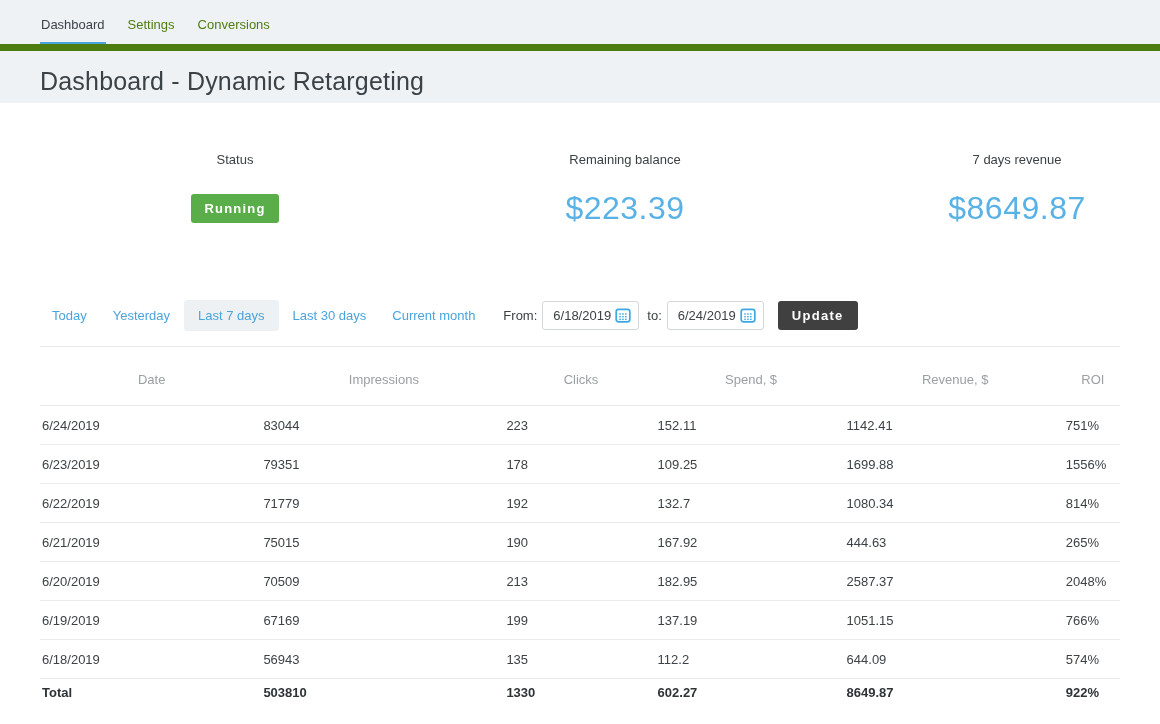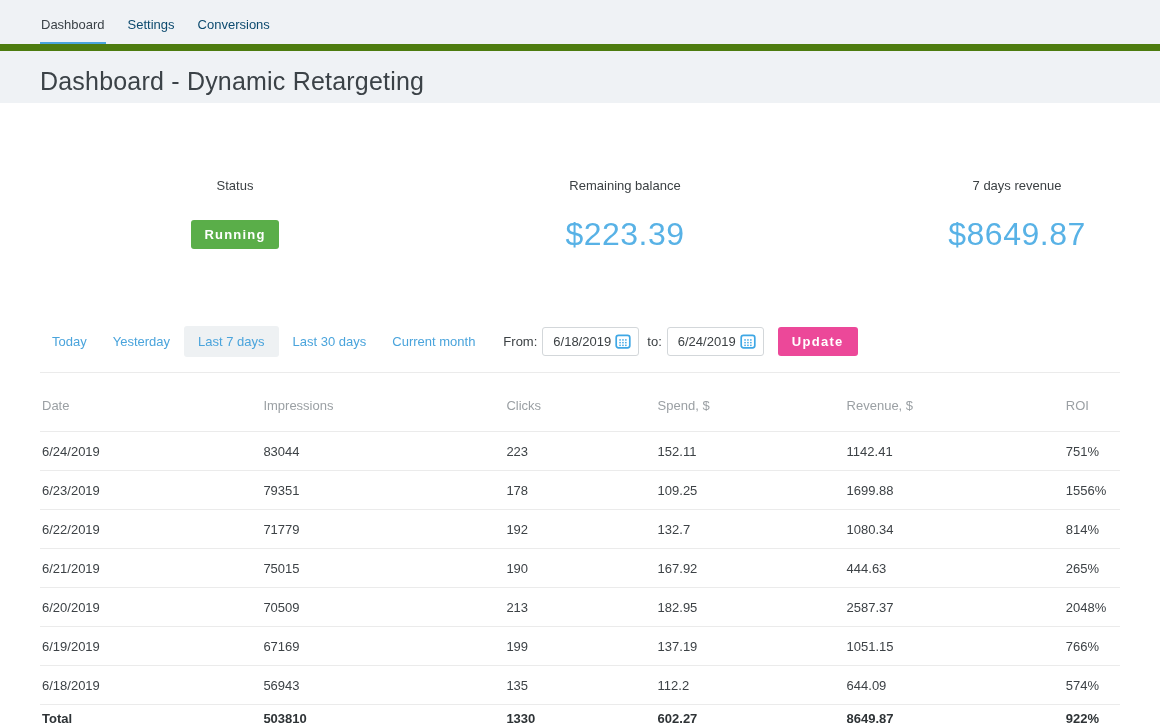--- a/index.html
+++ b/index.html
@@ -12,32 +12,32 @@
   }
 
   
   .header-band { background: #eff2f5; height: 103px; }
   .tab-bar {
     display: flex; gap: 21px;
     padding: 15px 40px 0 40px;
     border-bottom: 7px solid #4d7c0f;
   }
   .tab {
-    font-size: 13px; color: #0c4a6e; cursor: pointer;
+    font-size: 13px; color: #4d7c0f; cursor: pointer;
     padding: 2px 1px 10px 1px;
     border-bottom: 2px solid transparent;
   }
   .tab.active { color: #3b4247; border-bottom-color: #4aa4dc; }
   .page-title {
     font-size: 25px; font-weight: 400; color: #3b4247;
     padding: 16px 40px 0 40px; letter-spacing: 0.2px;
   }
 
   
-  .stats { display: flex; padding-top: 75px; width: 1160px; }
+  .stats { display: flex; padding-top: 49px; width: 1160px; }
   .stat { text-align: center; }
   .stat-status  { width: 470px; }
   .stat-balance { width: 310px; }
   .stat-revenue { width: 286px; margin-left: auto; }
   .stat-label { font-size: 13px; color: #3c4144; }
   .stat-value-wrap { margin-top: 23px; height: 36px; display: flex; align-items: center; justify-content: center; }
   .stat-big { font-size: 32px; font-weight: 300; color: #58b2e6; letter-spacing: 0.5px; }
   .badge-running {
     display: inline-block; background: #5aae49; color: #ffffff;
     font-size: 13px; font-weight: bold; letter-spacing: 1.2px;
@@ -61,34 +61,34 @@
   .date-input {
     display: flex; align-items: center; justify-content: space-between;
     width: 97px; height: 29px; margin-left: 5px;
     border: 1px solid #d3d7da; border-radius: 3px;
     background: #ffffff; padding: 0 7px 0 10px; cursor: text;
   }
   .date-input .date-text { font-size: 13px; color: #3c4144; }
   .cal-icon { display: inline-flex; cursor: pointer; }
   .update-btn {
     margin-left: 14px; height: 29px; padding: 0 14px;
-    background: #ec4899; border: none; border-radius: 3px;
+    background: #404040; border: none; border-radius: 3px;
     color: #ffffff; font-family: "Liberation Sans", sans-serif;
     font-size: 13px; font-weight: bold; letter-spacing: 1.3px;
     cursor: pointer;
   }
 
   
   .table-wrap { margin: 16px 40px 0 40px; border-top: 1px solid #ebebeb; }
   table { width: 100%; border-collapse: collapse; table-layout: fixed; }
   col.c1 { width: 20.5%; } col.c2 { width: 22.5%; } col.c3 { width: 14%; }
   col.c4 { width: 17.5%; } col.c5 { width: 20.3%; } col.c6 { width: 5.2%; }
   th {
     font-size: 13px; font-weight: 400; color: #9ba0a4;
-    text-align: left; padding: 25px 0 18px 2px;
+    text-align: center; padding: 25px 0 18px 2px;
     border-bottom: 1px solid #ebebeb;
   }
   td {
     font-size: 13px; color: #3d4246;
     padding: 12px 0 11px 2px;
     border-bottom: 1px solid #ebebeb;
   }
   tr.total-row td {
     font-weight: bold; color: #2e3336; border-bottom: none;
     padding: 6px 0 12px 2px;

